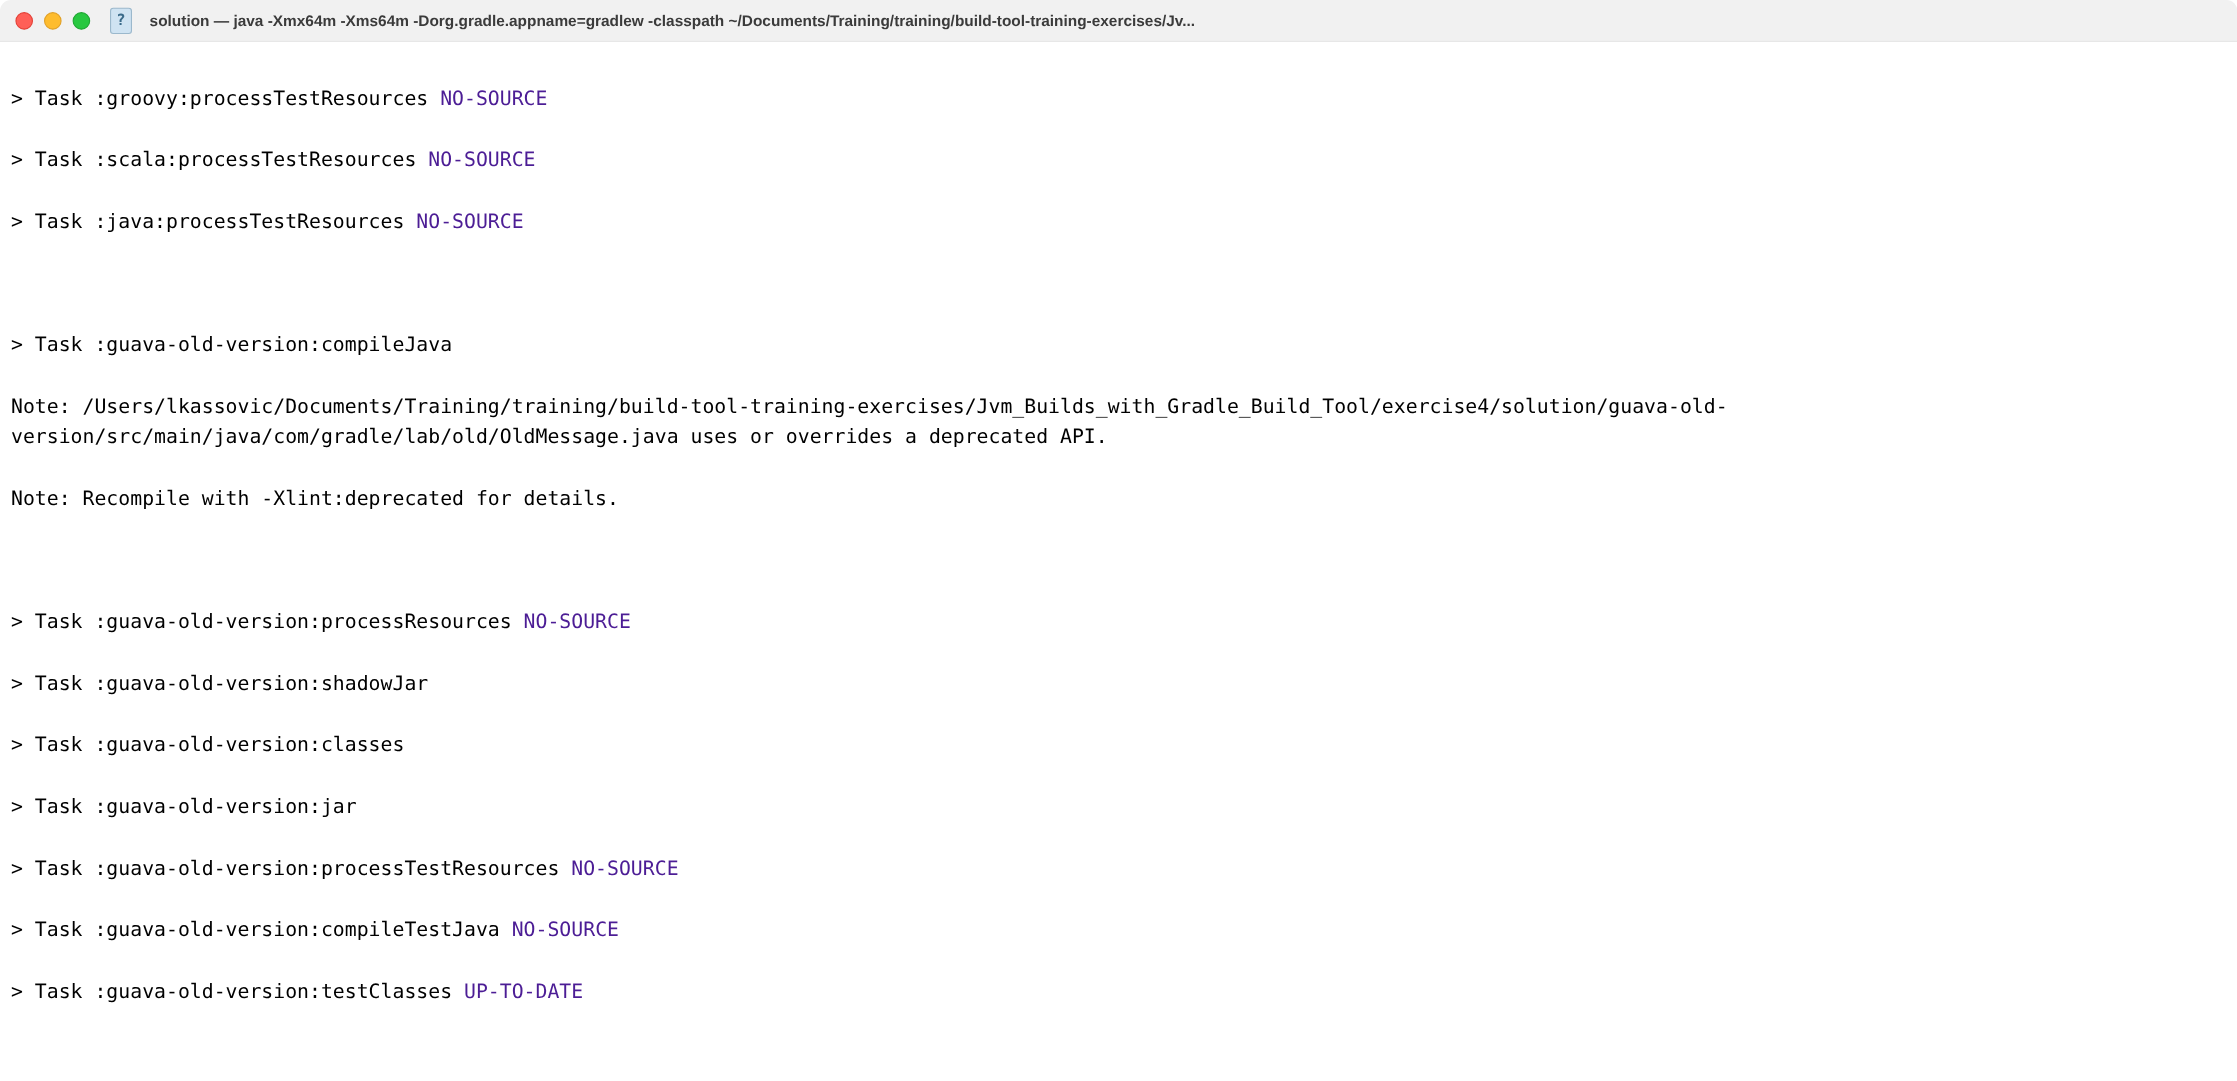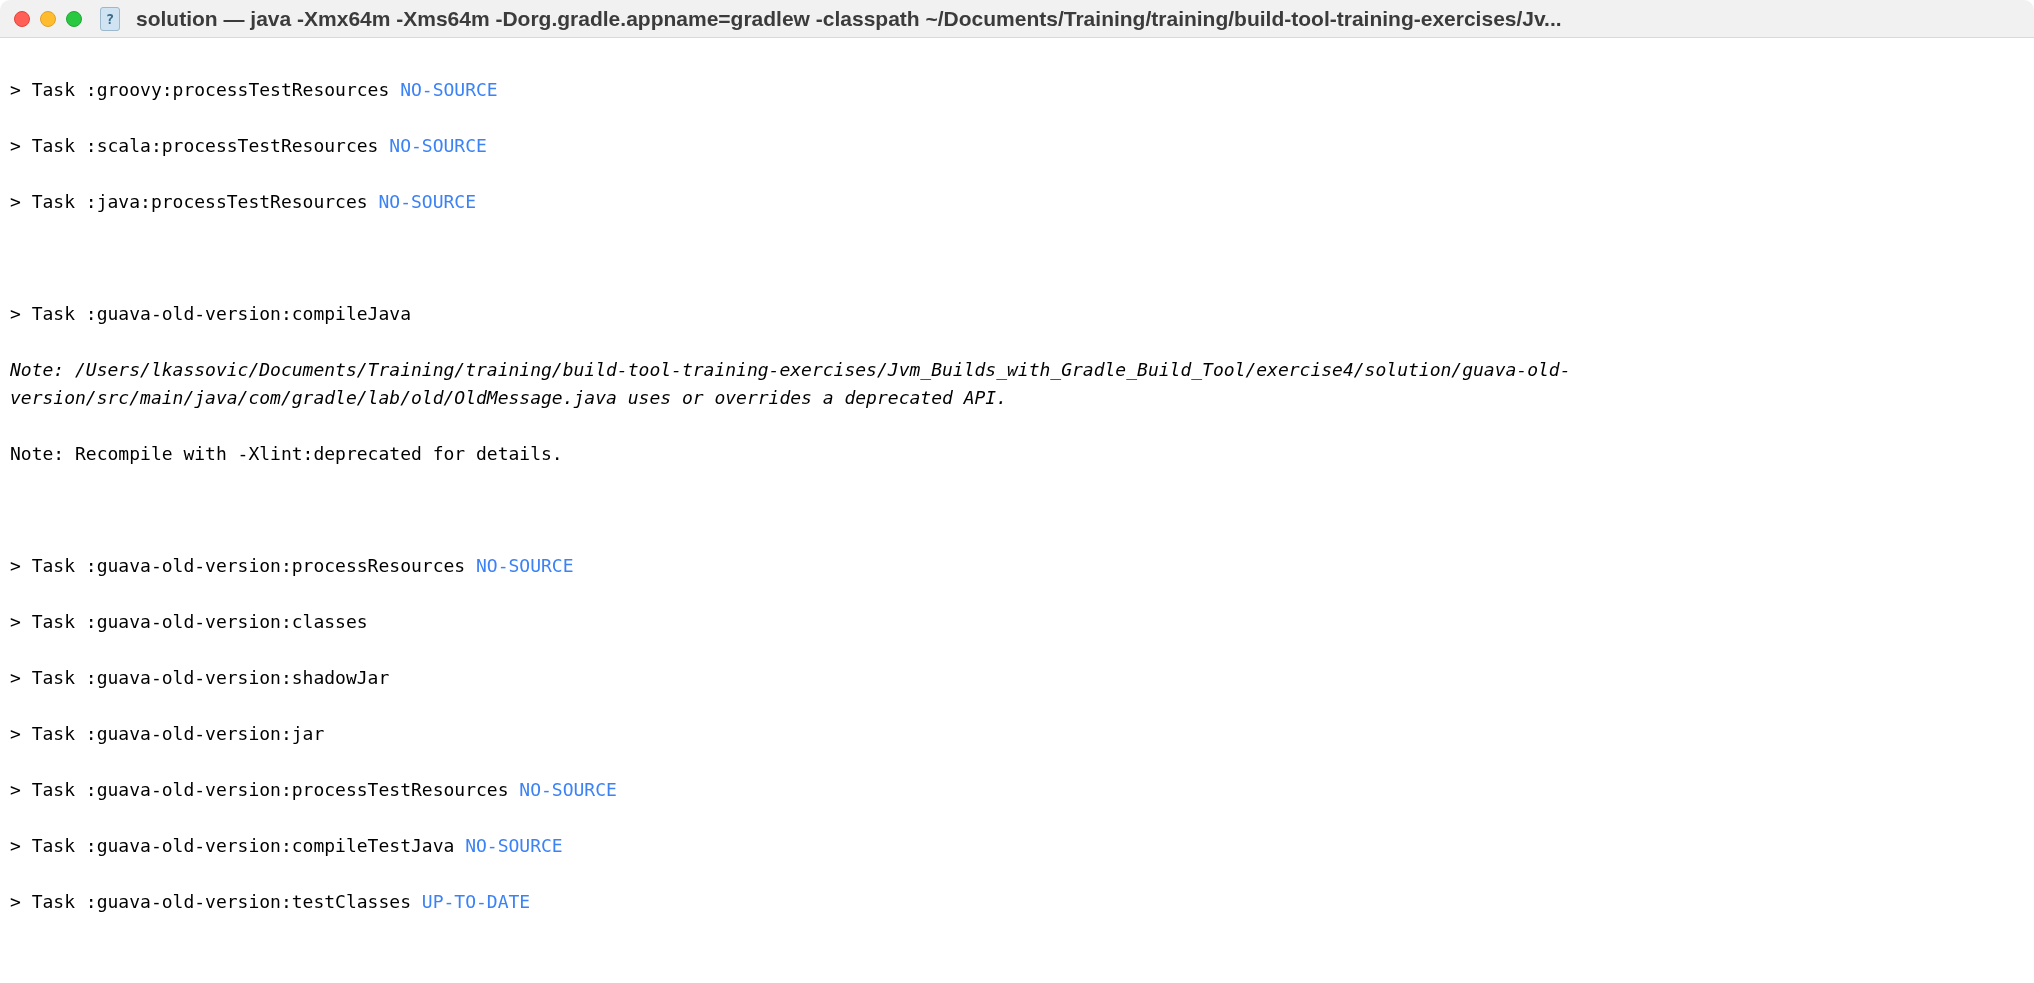--- a/index.html
+++ b/index.html
@@ -45,64 +45,64 @@
     display: flex;
     align-items: center;
     justify-content: center;
     font-size: 14px;
     color: #3b6b8a;
     font-weight: bold;
     margin-left: 8px;
   }
   .titlebar-title {
     font-family: -apple-system, "Helvetica Neue", Arial, sans-serif;
-    font-size: 21px;
+    font-size: 14px;
     font-weight: 700;
     color: #3b3b3b;
     margin-left: 6px;
     white-space: nowrap;
     overflow: hidden;
     text-overflow: ellipsis;
     flex: 1;
   }
   .terminal {
     padding: 10px 10px 0 10px;
     line-height: 28px;
     white-space: pre;
     font-weight: 400;
   }
   .line { white-space: pre; }
   .bold { font-weight: 400; }
-  .olive { color: #3b82f6; }
+  .olive { color: #4c1d95; }
 </style>
 </head>
 <body>
 
 <div class="titlebar">
   <div class="traffic-lights">
     <div class="traffic-light tl-close"></div>
     <div class="traffic-light tl-min"></div>
     <div class="traffic-light tl-max"></div>
   </div>
   <div class="titlebar-icon">?</div>
   <div class="titlebar-title">solution — java -Xmx64m -Xms64m -Dorg.gradle.appname=gradlew -classpath ~/Documents/Training/training/build-tool-training-exercises/Jv...</div>
 </div>
 
 <div class="terminal">
 <div class="line"><span class="bold"><span>&gt; Task </span><span>:groovy:processTestResources</span></span><span class="bold olive"> NO-SOURCE</span></div>
 <div class="line"><span class="bold"><span>&gt; Task </span><span>:scala:processTestResources</span></span><span class="bold olive"> NO-SOURCE</span></div>
 <div class="line"><span class="bold"><span>&gt; Task </span><span>:java:processTestResources</span></span><span class="bold olive"> NO-SOURCE</span></div>
 <div class="line"> </div>
 <div class="line"><span class="bold"><span>&gt; Task </span><span>:guava-old-version:compileJava</span></span></div>
-<div class="line" style="white-space: pre-wrap; font-style: italic;">Note: /Users/lkassovic/Documents/Training/training/build-tool-training-exercises/Jvm_Builds_with_Gradle_Build_Tool/exercise4/solution/guava-old-version/src/main/java/com/gradle/lab/old/OldMessage.java uses or overrides a deprecated API.</div>
+<div class="line" style="white-space: pre-wrap;">Note: /Users/lkassovic/Documents/Training/training/build-tool-training-exercises/Jvm_Builds_with_Gradle_Build_Tool/exercise4/solution/guava-old-version/src/main/java/com/gradle/lab/old/OldMessage.java uses or overrides a deprecated API.</div>
 <div class="line">Note: Recompile with -Xlint:deprecated for details.</div>
 <div class="line"> </div>
 <div class="line"><span class="bold"><span>&gt; Task </span><span>:guava-old-version:processResources</span></span><span class="bold olive"> NO-SOURCE</span></div>
+<div class="line"><span class="bold"><span>&gt; Task </span><span>:guava-old-version:shadowJar</span></span><span class="bold olive"></span></div>
 <div class="line"><span class="bold"><span>&gt; Task </span><span>:guava-old-version:classes</span></span><span class="bold olive"></span></div>
-<div class="line"><span class="bold"><span>&gt; Task </span><span>:guava-old-version:shadowJar</span></span><span class="bold olive"></span></div>
 <div class="line"><span class="bold"><span>&gt; Task </span><span>:guava-old-version:jar</span></span><span class="bold olive"></span></div>
 <div class="line"><span class="bold"><span>&gt; Task </span><span>:guava-old-version:processTestResources</span></span><span class="bold olive"> NO-SOURCE</span></div>
 <div class="line"><span class="bold"><span>&gt; Task </span><span>:guava-old-version:compileTestJava</span></span><span class="bold olive"> NO-SOURCE</span></div>
 <div class="line"><span class="bold"><span>&gt; Task </span><span>:guava-old-version:testClasses</span></span><span class="bold olive"> UP-TO-DATE</span></div>
 
 
 
 
 
 

